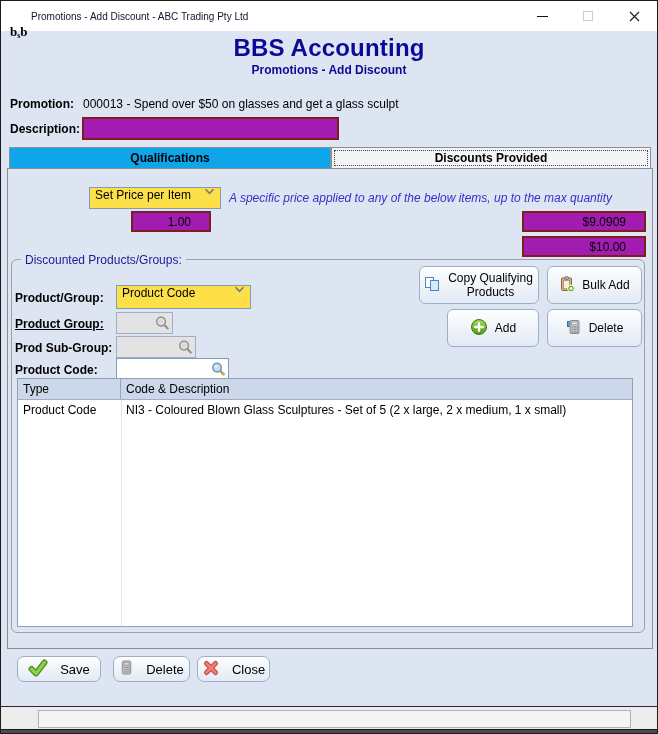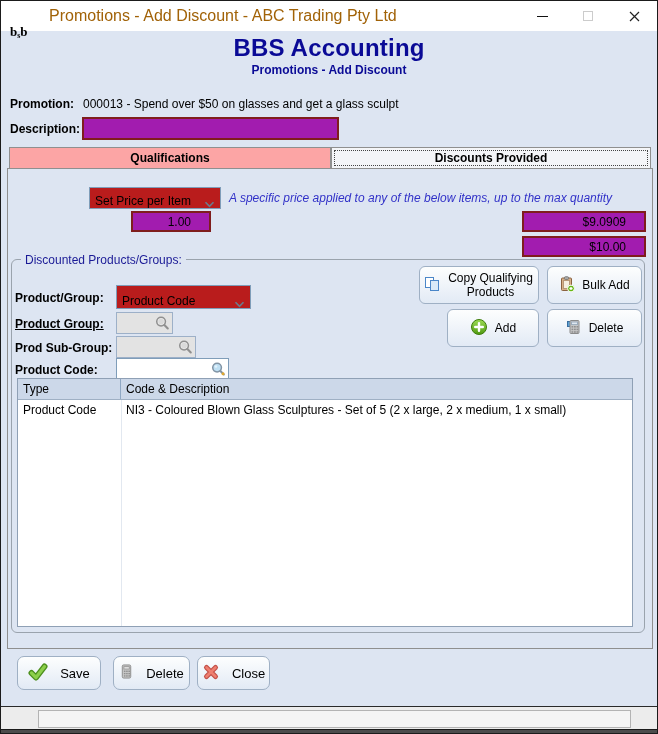--- a/index.html
+++ b/index.html
@@ -3,21 +3,21 @@
 <meta charset="utf-8">
 <style>
   *{margin:0;padding:0;box-sizing:border-box;}
   html,body{background:#fff;}
   body{width:658px;height:734px;font-family:"Liberation Sans",sans-serif;}
   .window{position:relative;width:658px;height:734px;background:#dde5f2;border:1px solid #1b1b1b;font-size:12px;color:#000;overflow:hidden;}
 
   
   .titlebar{position:absolute;top:0;left:0;right:0;height:30px;background:#fff;display:flex;align-items:center;z-index:5;}
   .logo{margin-left:8px;display:flex;align-items:center;margin-top:32px;}
-  .tb-title{margin-left:20px;font-size:16px;color:#a16207;}
+  .tb-title{margin-left:2px;font-size:10px;color:#0f172a;}
   .controls{margin-left:auto;display:flex;height:100%;}
   .ctrl{width:46px;height:100%;display:flex;align-items:center;justify-content:center;cursor:default;}
   .min-line{display:block;width:11px;border-top:1px solid #111;}
   .max-box{display:block;width:10px;height:10px;border:1px solid #cccccc;}
 
   
   .app-title{position:absolute;top:33px;left:0;right:0;text-align:center;font-size:24px;font-weight:bold;color:#0a0a96;letter-spacing:.2px;}
   .page-title{position:absolute;top:62px;left:0;right:0;text-align:center;font-size:12px;font-weight:bold;color:#0a0a96;}
 
   .lbl{font-weight:bold;color:#000;}
@@ -25,28 +25,28 @@
 
   
   .promo-label{top:96px;left:9px;}
   .promo-value{top:96px;left:82px;}
   .desc-label{top:121px;left:9px;}
   input.box{border:2px solid #7f1d1d;background:#a21caf;font:12px "Liberation Sans",sans-serif;padding:0 18px;outline:none;}
   .desc-input{top:116px;left:81px;width:257px;height:23px;}
 
   
   .tab{position:absolute;top:146px;height:22px;display:flex;align-items:center;justify-content:center;font-weight:bold;border:1px solid #8f8f8f;z-index:3;cursor:default;}
-  .tab-qualifications{left:8px;width:322px;background:#fca5a5;}
+  .tab-qualifications{left:8px;width:322px;background:#0ea5e9;}
   .tab-discounts{left:330px;width:320px;background:#f4f5f8;outline:1px dotted #444;outline-offset:-4px;}
 
   
   .pane{position:absolute;left:6px;top:167px;width:646px;height:481px;border:1px solid #8f8f8f;background:#dde5f2;z-index:1;}
 
   .pt-label{top:190px;left:14px;}
-  .combo{position:absolute;background:#b91c1c;border:1px solid #7f9db9;display:flex;align-items:flex-end;padding:0 5px;cursor:default;z-index:2;}
+  .combo{position:absolute;background:#fde047;border:1px solid #7f9db9;display:flex;align-items:flex-start;padding:0 5px;cursor:default;z-index:2;}
   .combo .cv{white-space:nowrap;}
   .combo .chev{margin-left:auto;display:flex;}
   .combo-price-type{left:88px;top:186px;width:132px;height:22px;}
   .hint{top:190px;left:228px;font-style:italic;color:#3232c8;white-space:nowrap;z-index:2;}
 
   .qty-label{top:214px;left:14px;}
   .qty-input{top:210px;left:130px;width:80px;height:21px;text-align:right;z-index:2;}
   .pex-label{top:214px;left:430px;width:85px;text-align:right;}
   .pex-input{top:210px;left:521px;width:124px;height:21px;text-align:right;z-index:2;}
   .pinc-label{top:239px;left:430px;width:85px;text-align:right;}
@@ -83,21 +83,21 @@
   .thead{display:flex;height:21px;background:#ccd8e9;border-bottom:1px solid #9fb0c4;flex:none;}
   .th1{width:103px;padding-left:5px;line-height:20px;border-right:1px solid #8fa8c4;}
   .th2{flex:1;padding-left:5px;line-height:20px;}
   .tbody{flex:1;position:relative;}
   .col-div{position:absolute;left:103px;top:0;bottom:0;width:1px;background:#e2e8f0;}
   .trow{display:flex;height:21px;position:relative;}
   .td1{width:103px;padding-left:5px;line-height:21px;}
   .td2{flex:1;padding-left:5px;line-height:21px;white-space:nowrap;overflow:hidden;}
 
   
-  .fbtn{position:absolute;top:655px;height:34px;border:1px solid #9fb0c4;border-radius:7px;background:linear-gradient(#fdfefe,#e2eaf5);display:flex;align-items:center;justify-content:center;gap:12px;font-size:13px;z-index:2;cursor:default;}
+  .fbtn{position:absolute;top:655px;height:26px;border:1px solid #9fb0c4;border-radius:7px;background:linear-gradient(#fdfefe,#e2eaf5);display:flex;align-items:center;justify-content:center;gap:12px;font-size:13px;z-index:2;cursor:default;}
   .btn-save{left:16px;width:84px;}
   .btn-fdel{left:112px;width:77px;}
   .btn-close{left:196px;width:73px;}
 
   
   .statusbar{position:absolute;left:0;right:0;top:705px;height:25px;background:#ececec;border-top:1px solid #2a2a2a;z-index:4;}
   .status-inset{position:absolute;left:37px;top:3px;width:593px;height:18px;background:#f4f4f4;border:1px solid #b3b3b3;}
   .bottom-strip{position:absolute;left:0;right:0;bottom:0;height:4px;background:#4c4c4c;border-top:1px solid #1a1a1a;z-index:5;}
 </style>
 </head>

